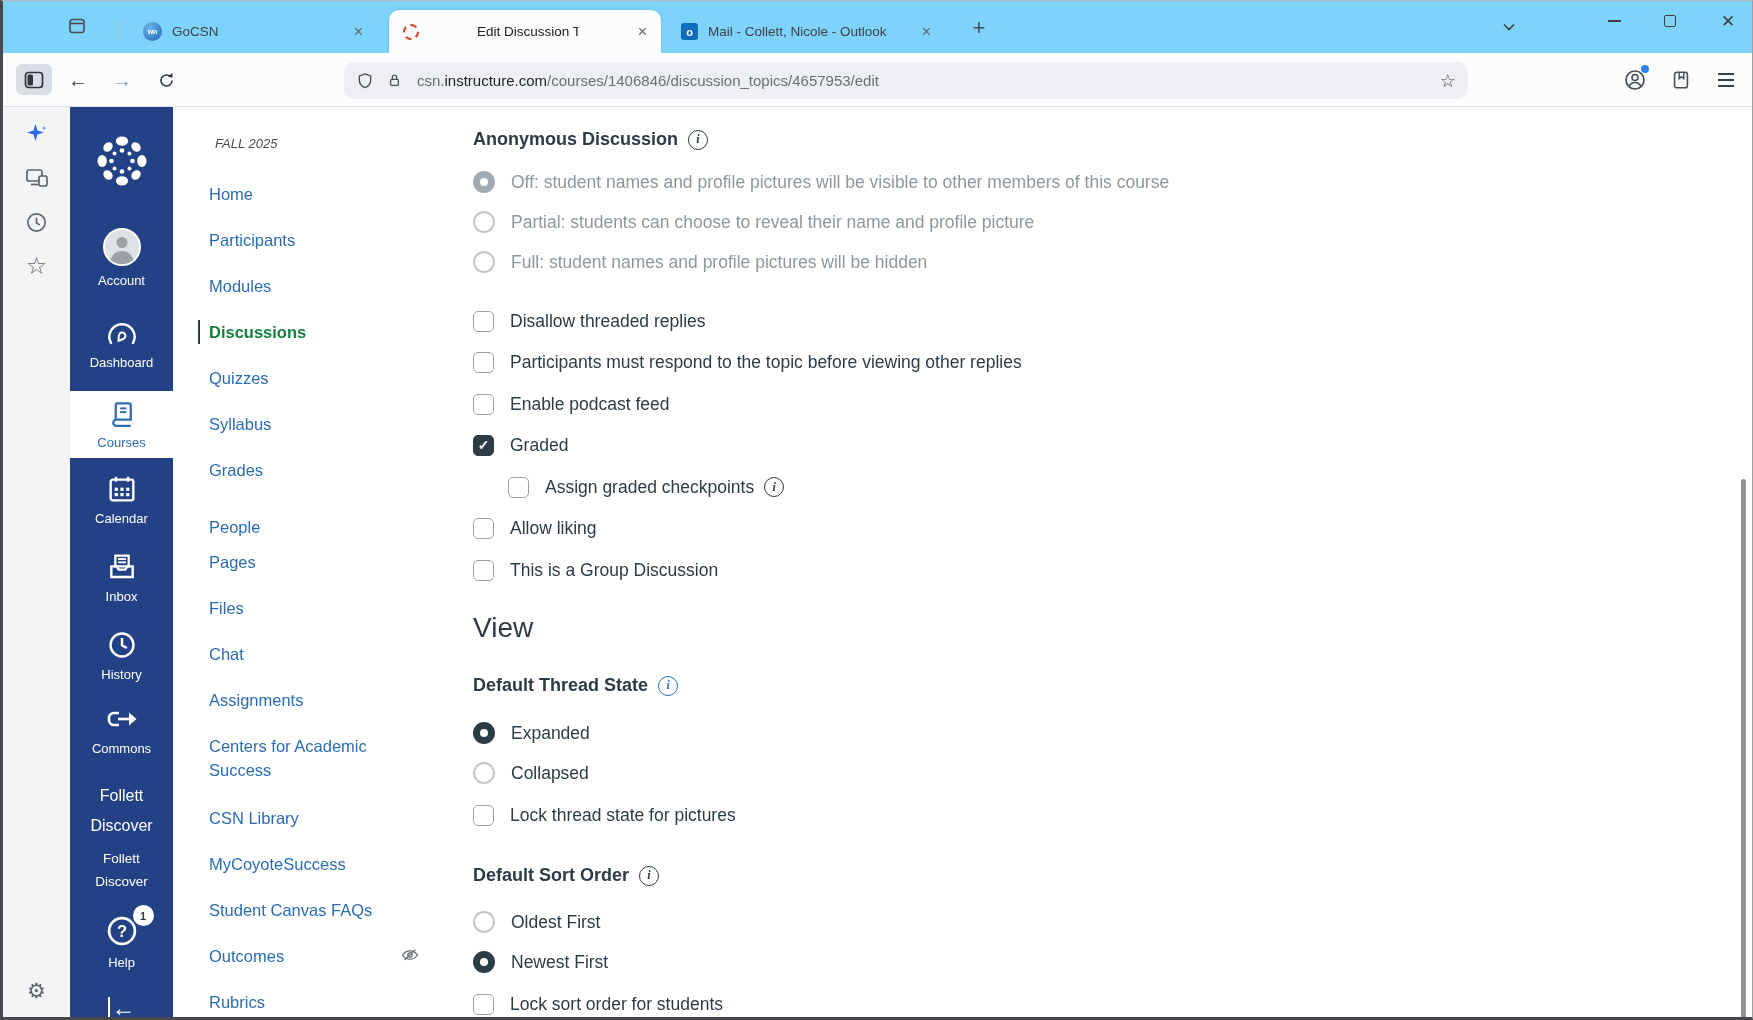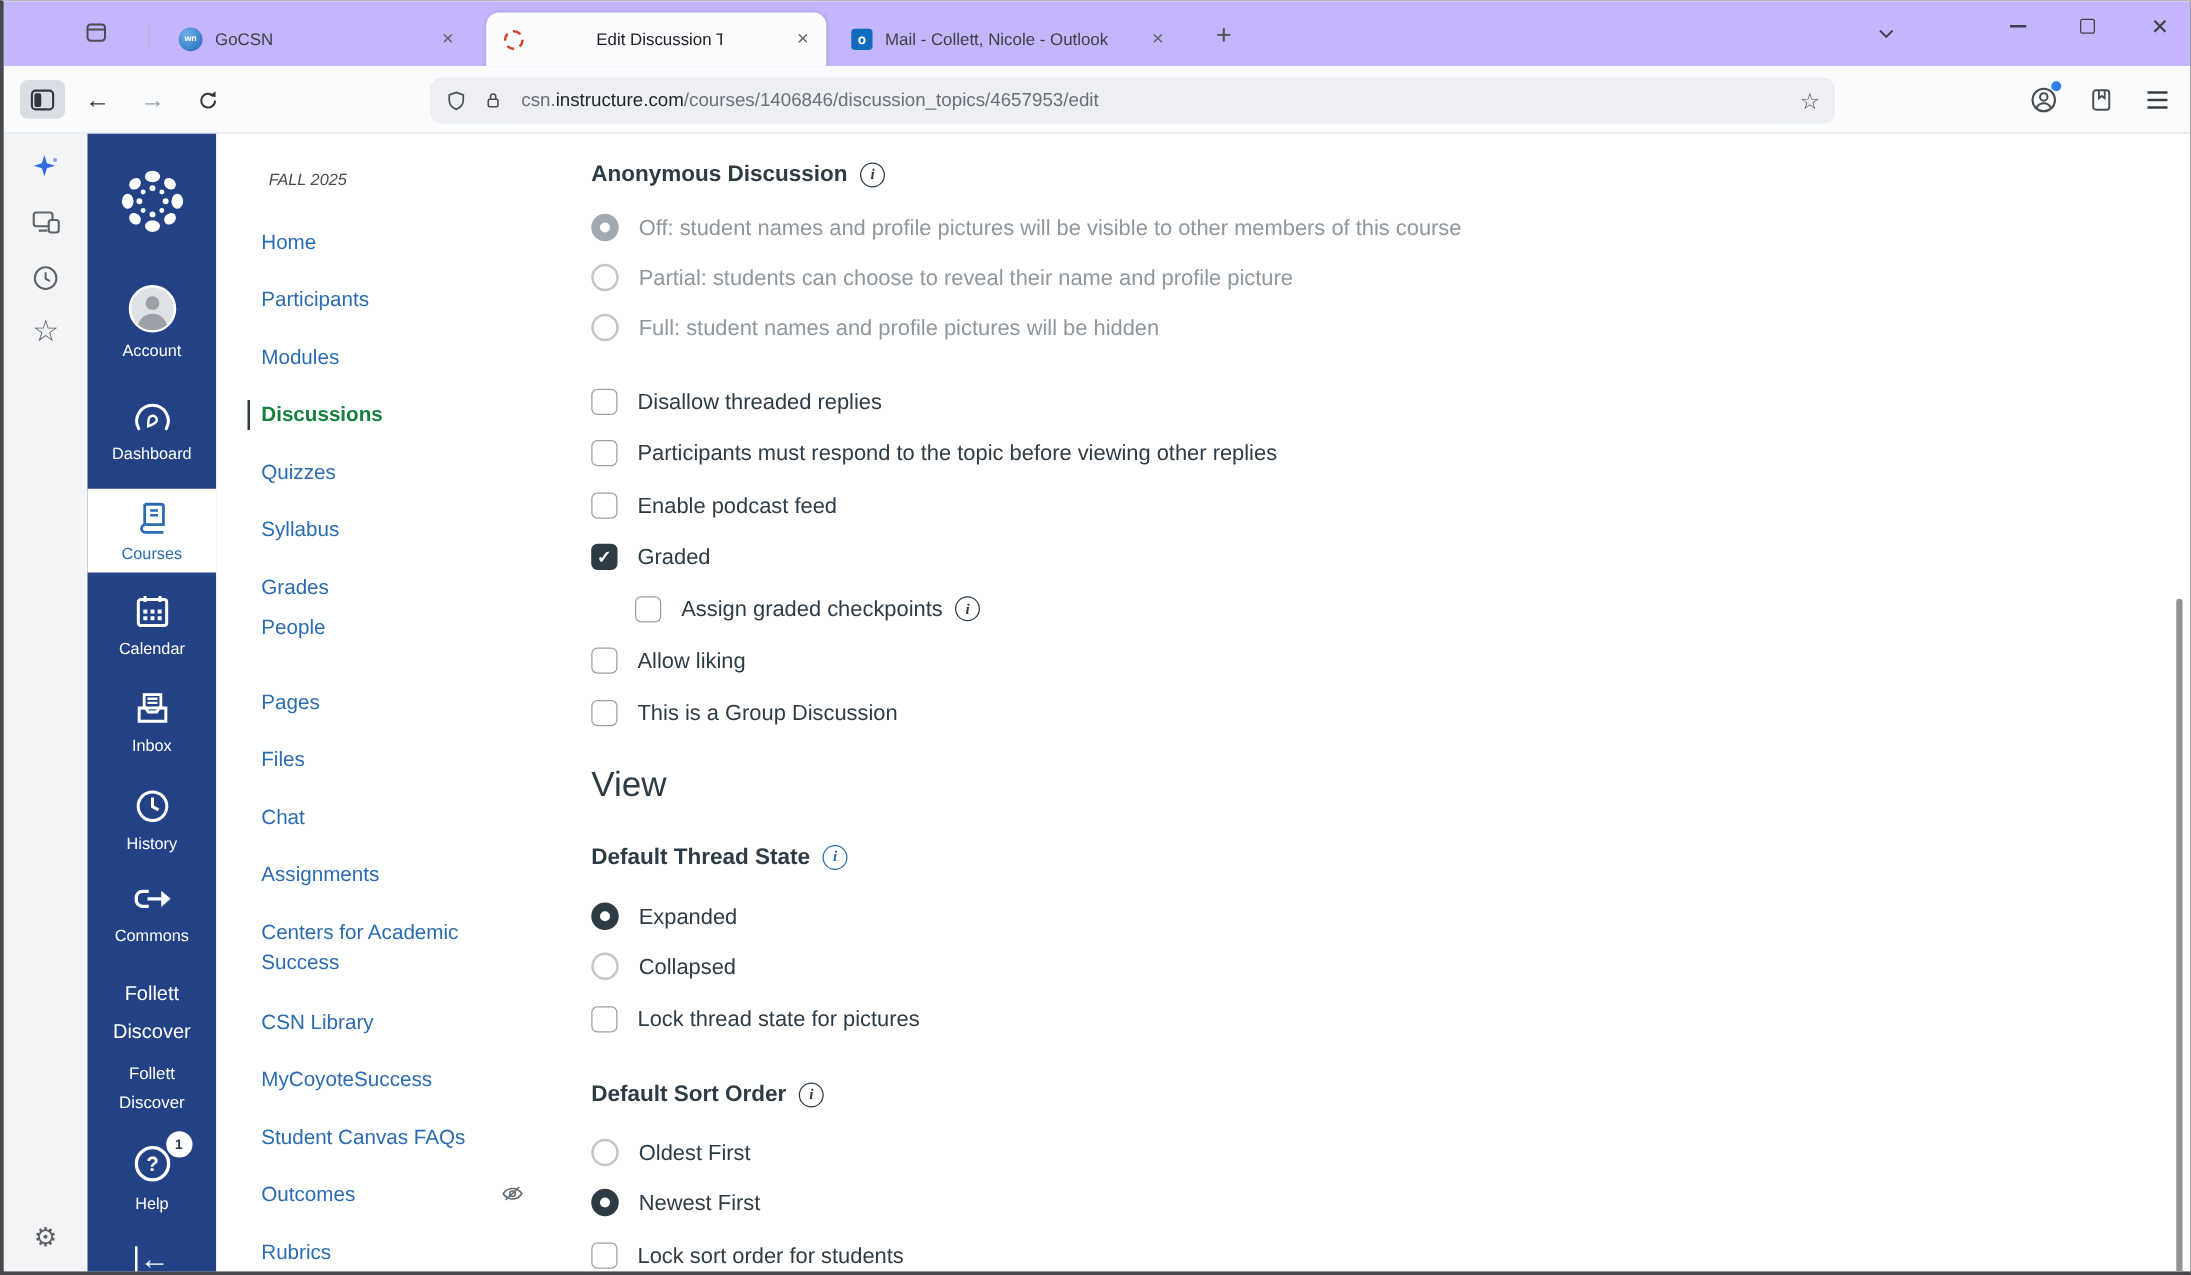--- a/index.html
+++ b/index.html
@@ -6,21 +6,21 @@
   html,body { width:1753px; height:1020px; }
   body {
     font-family:"Liberation Sans", sans-serif;
     position:relative; background:#fff; overflow:hidden;
     border-left:3px solid #46484c; border-bottom:3px solid #46484c;
     border-right:1px solid #9b9ea2; border-top:1px solid #b5b8bb;
   }
   svg { display:block; }
 
   
-  .tabstrip { position:absolute; left:0; top:0; width:100%; height:52px; background:#c4b5fd; }
+  .tabstrip { position:absolute; left:0; top:0; width:100%; height:52px; background:#7dd3fc; }
   .ws-icon { position:absolute; left:64px; top:15px; }
   .tab { position:absolute; top:9px; height:43px; display:flex; align-items:center; padding:0 10px 0 14px; border-radius:10px 10px 0 0; cursor:pointer; }
   .tab .title { font-size:13.5px; color:#3c4043; margin-left:10px; flex:1; white-space:nowrap; overflow:hidden; }
   .tab .close { font-size:16px; color:#5f6368; margin-left:8px; padding:0 4px; line-height:1; }
   .tab1 { left:126px; width:248px; }
   .tab2 { left:386px; width:272px; background:#fbfcfd; box-shadow:0 0 4px rgba(0,0,0,.12);gap:48px; }
   .tab2 .title { color:#202124; }
   .tab3 { left:664px; width:278px; }
   .tabsep { position:absolute; top:18px; width:1px; height:22px; background:#b7bcc2; }
   .newtab { position:absolute; left:962px; top:14px; font-size:22px; color:#4a4d52; width:28px; height:28px; text-align:center; line-height:26px; border-radius:6px; cursor:pointer; }
@@ -356,21 +356,21 @@
 <div class="course-nav">
   <span class="term" style="top:29px">FALL 2025</span>
 
   <span class="cn-link" style="top:75px">Home</span>
   <span class="cn-link" style="top:121px">Participants</span>
   <span class="cn-link" style="top:167px">Modules</span>
   <span class="cn-link active" style="top:213px">Discussions</span>
   <span class="cn-link" style="top:259px">Quizzes</span>
   <span class="cn-link" style="top:305px">Syllabus</span>
   <span class="cn-link" style="top:351px">Grades</span>
-  <span class="cn-link" style="top:383px">People</span>
+  <span class="cn-link" style="top:408px">People</span>
   <span class="cn-link" style="top:443px">Pages</span>
   <span class="cn-link" style="top:489px">Files</span>
   <span class="cn-link" style="top:535px">Chat</span>
   <span class="cn-link" style="top:581px">Assignments</span>
   <span class="cn-link" style="top:627px; width:190px">Centers for Academic Success</span>
   <span class="cn-link" style="top:699px">CSN Library</span>
   <span class="cn-link" style="top:745px">MyCoyoteSuccess</span>
   <span class="cn-link" style="top:791px">Student Canvas FAQs</span>
   <span class="cn-link" style="top:837px">
     <span>Outcomes</span>

